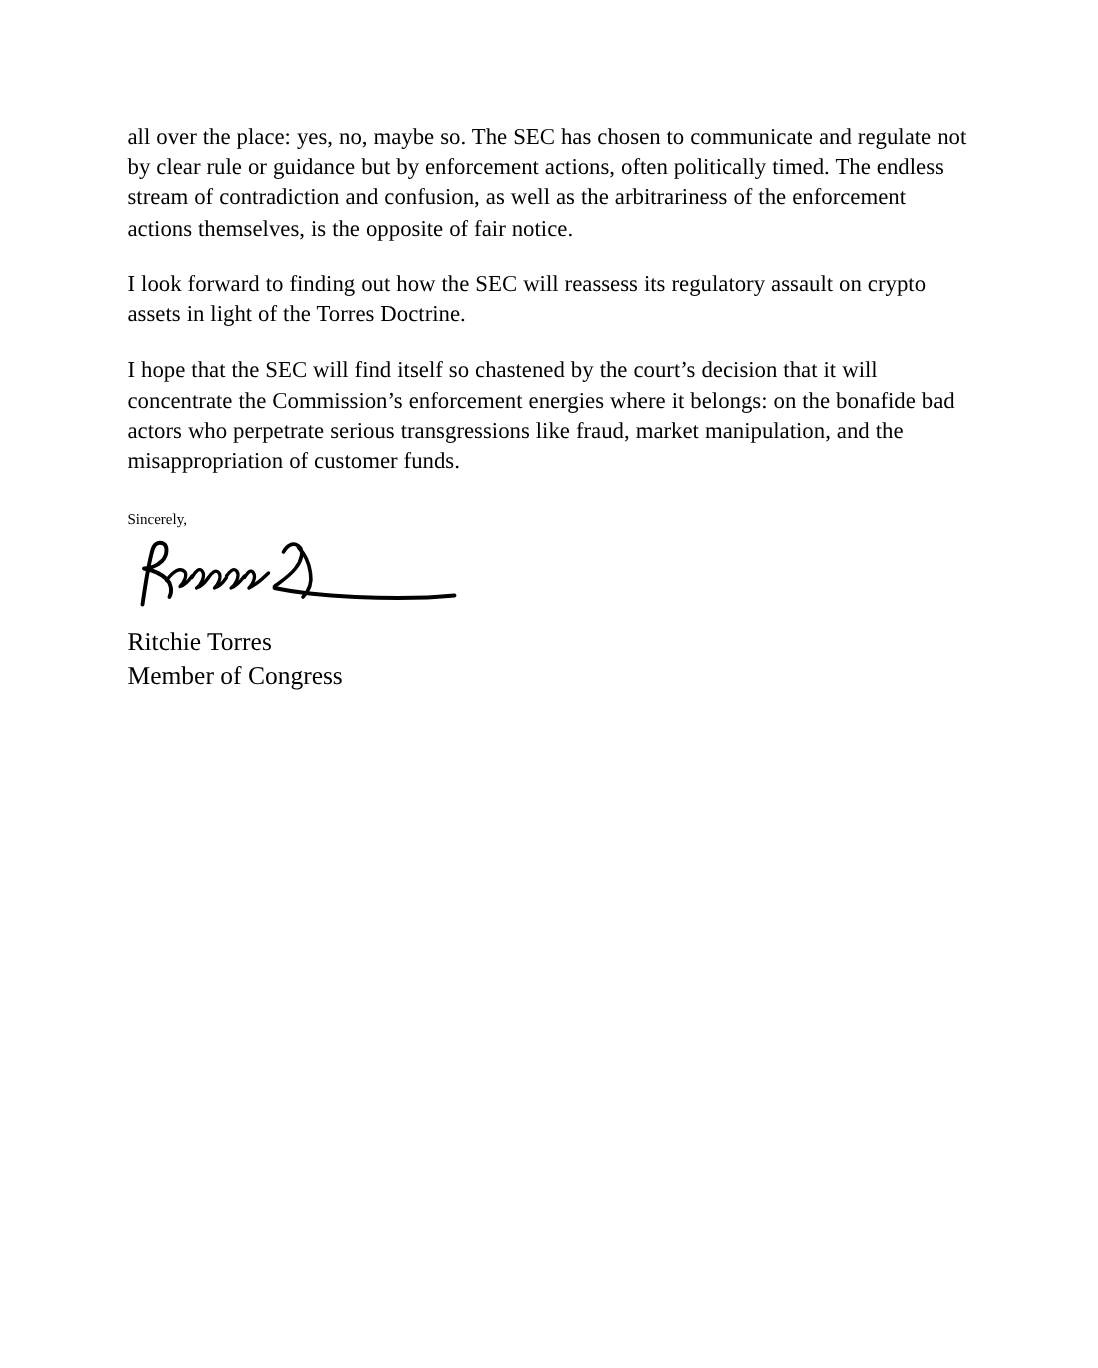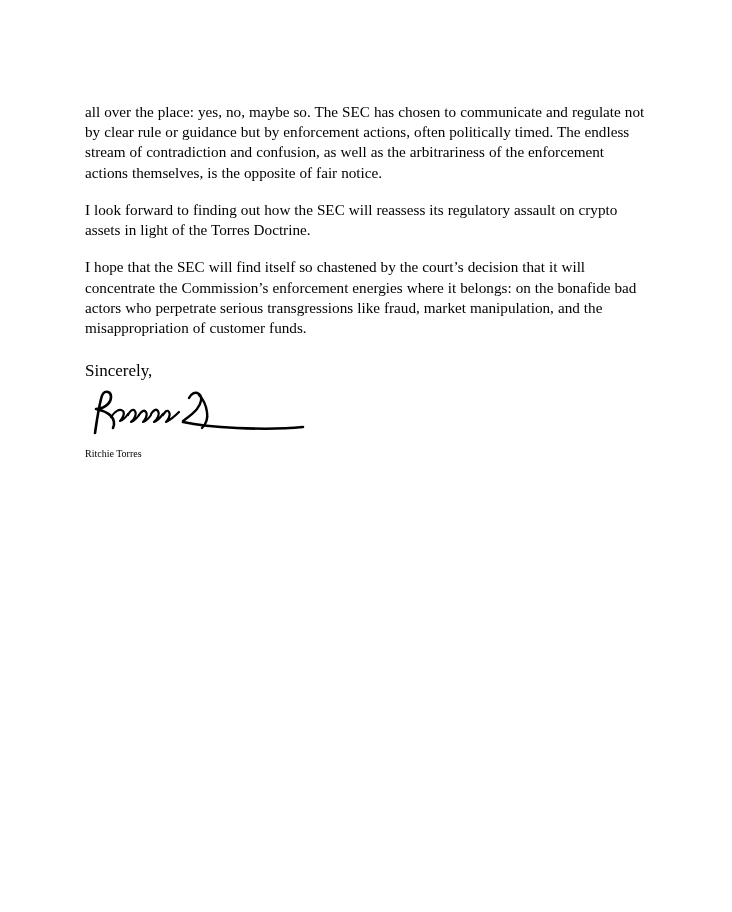--- a/index.html
+++ b/index.html
@@ -18,47 +18,46 @@
     position: relative;
     width: 732px;
     height: 912px;
     background: #ffffff;
   }
   .letter-body {
     position: absolute;
     left: 85px;
     top: 82px;
     width: 565px;
-    margin-top: 20px;
   }
   .para {
     font-size: 15.2px;
     line-height: 1.33;
     text-align: left;
     margin: 0 0 17px 0;
     letter-spacing: 0.0px;
     word-spacing: 0.2px;
   }
   .closing {
-    font-size: 17px;
+    font-size: 10px;
     line-height: 1.33;
     margin: 22px 0 0 0;
   }
   .signature-block {
     position: relative;
     height: 62px;
     margin-top: 2px;
   }
   .signature-svg {
     position: absolute;
     left: 2px;
     top: 0px;
   }
   .signer {
-    font-size: 10px;
+    font-size: 17px;
     line-height: 1.33;
     margin: 0;
   }
 </style>
 </head>
 <body>
 
 <div class="page">
   <div class="letter-body">
 
@@ -78,15 +77,16 @@
           <path d="M64 29 C66 26, 69 23, 71 26 C73 29, 70 35, 67 37 C70 36, 73 33, 76 29" stroke-width="2.2"></path>
           <path d="M76 30 C78 27, 80 24, 82 27 C84 30, 81 35, 79 37 C83 35, 88 31, 92 27" stroke-width="2.2"></path>
           <path d="M102 13 C104 9, 108 6, 112 9 C116 12, 114 19, 110 24 C106 29, 100 33, 96 36" stroke-width="2.4"></path>
           <path d="M112 10 C116 14, 119 20, 120 27 C121 33, 119 39, 115 43" stroke-width="2.4"></path>
           <path d="M96 37 C110 40, 130 42, 150 43 C172 44, 196 44, 216 42" stroke-width="2.6"></path>
         </g>
       </svg>
     </div>
 
     <p class="signer">Ritchie Torres</p>
+    <p class="signer">Member of Congress</p>
 
   </div>
 </div>
 
 </body></html>

